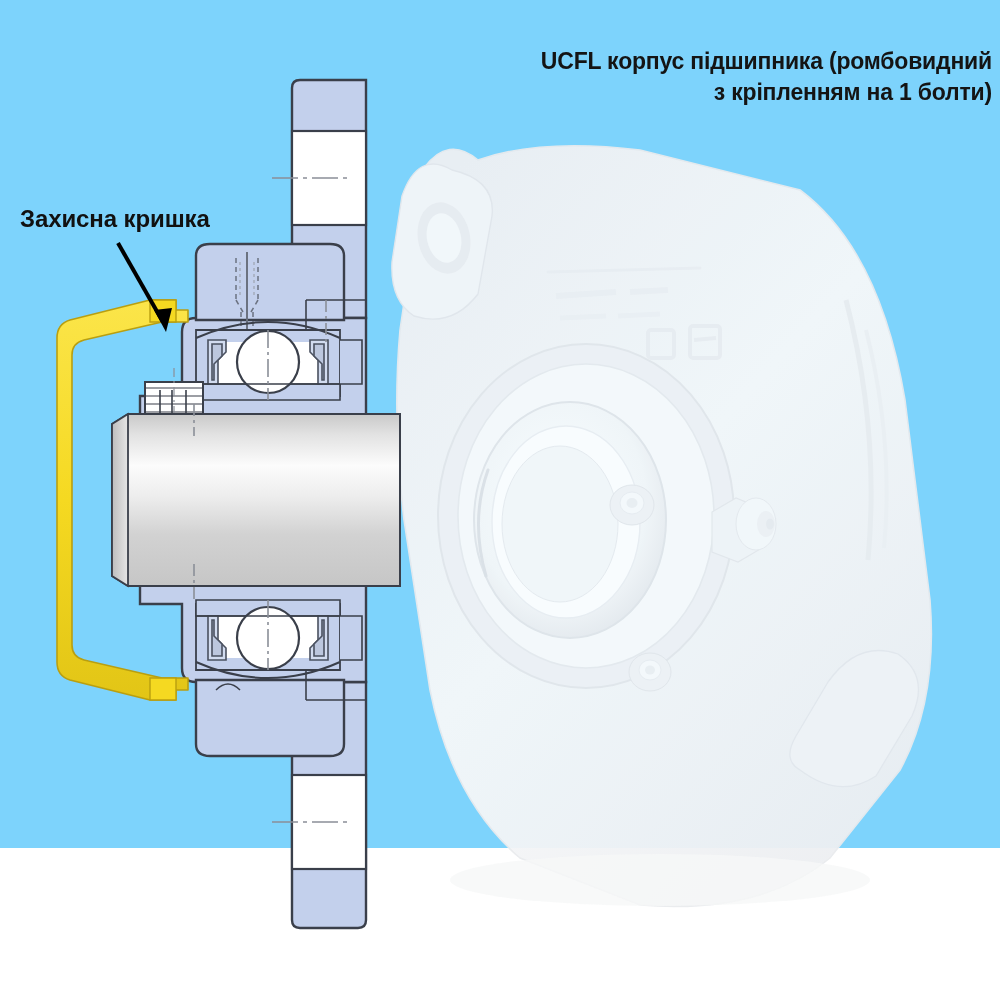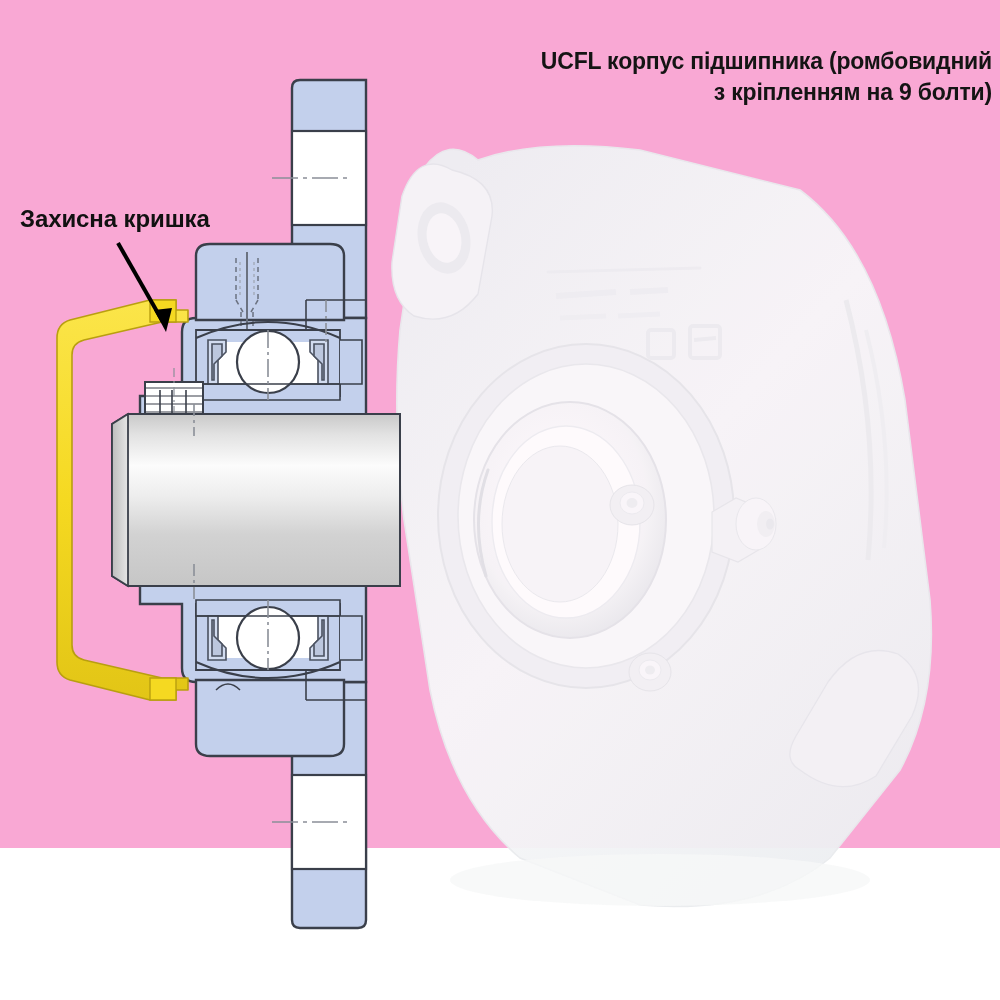--- a/index.html
+++ b/index.html
@@ -1,18 +1,18 @@
 <!DOCTYPE html>
 <html><head>
 <meta charset="utf-8">
 <style>
   html,body{margin:0;padding:0;background:#ffffff;}
   body{width:1000px;height:1000px;overflow:hidden;
        font-family:"Liberation Sans","DejaVu Sans",sans-serif;}
-  #stage{position:relative;width:1000px;height:848px;background:#f9a8d4;}
+  #stage{position:relative;width:1000px;height:848px;background:#7dd3fc;}
   #stage > svg{position:absolute;left:0;top:0;}
   .ttl{
     position:absolute; right:8px; top:46px; width:560px;
     text-align:right; font-size:23px; font-weight:bold; line-height:31px;
     color:#141414; letter-spacing:-0.2px;
   }
   .lbl{
     position:absolute; left:20px; top:205px;
     font-size:24px; font-weight:bold; color:#111; letter-spacing:-0.1px;
     white-space:nowrap;
@@ -252,18 +252,18 @@
     </g>
 
     <g>
       <line x1="118" y1="243" x2="163" y2="322" stroke="#000000" stroke-width="4"></line>
       <polygon points="166,332 154,310 172,308" fill="#000000"></polygon>
     </g>
   </svg>
 
   <div class="ttl">
     <div>UCFL корпус підшипника (ромбовидний</div>
-    <div>з кріпленням на 9 болти)</div>
+    <div>з кріпленням на 1 болти)</div>
   </div>
 
   <div class="lbl">Захисна кришка</div>
 
 </div>
 
 </body></html>

